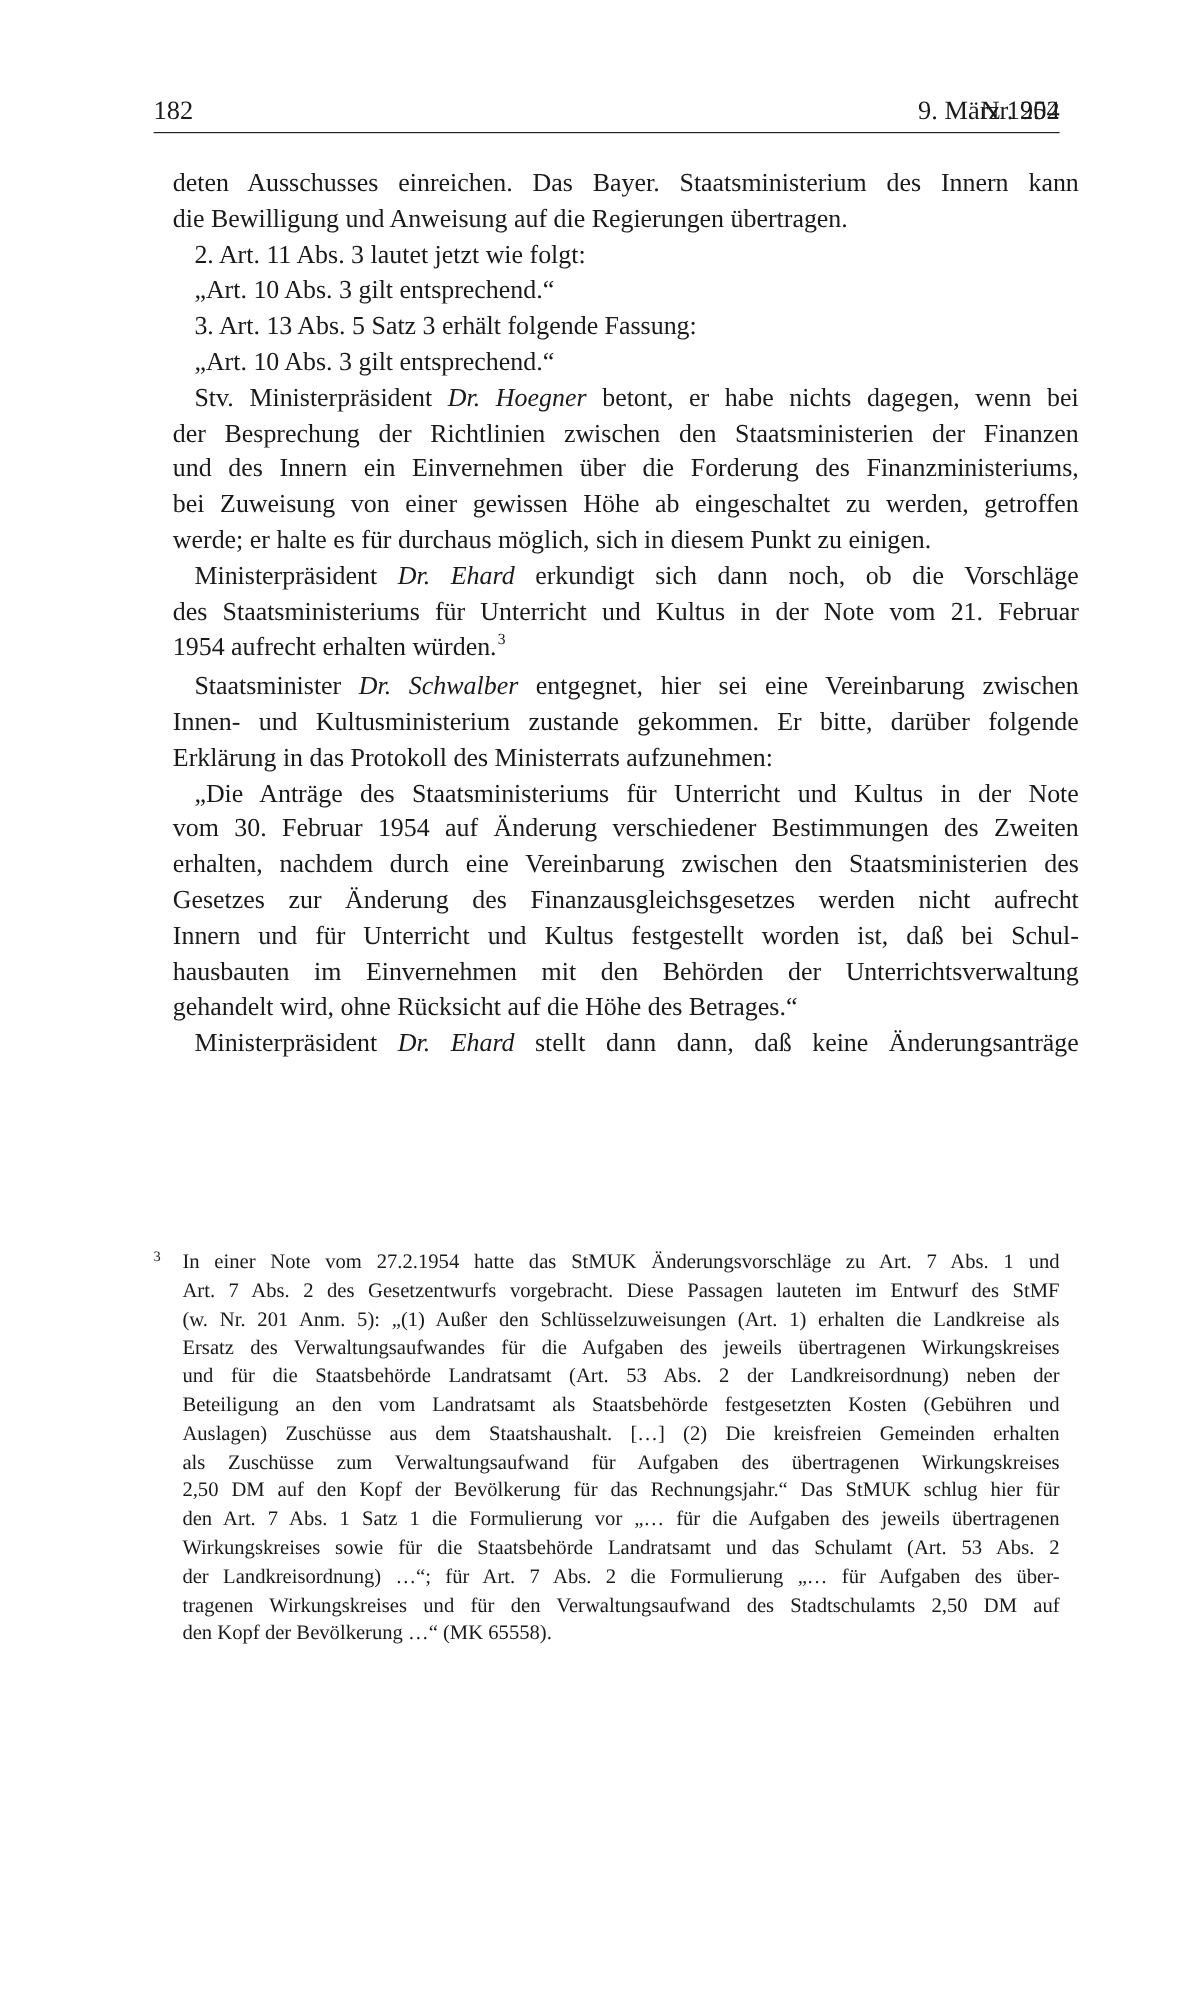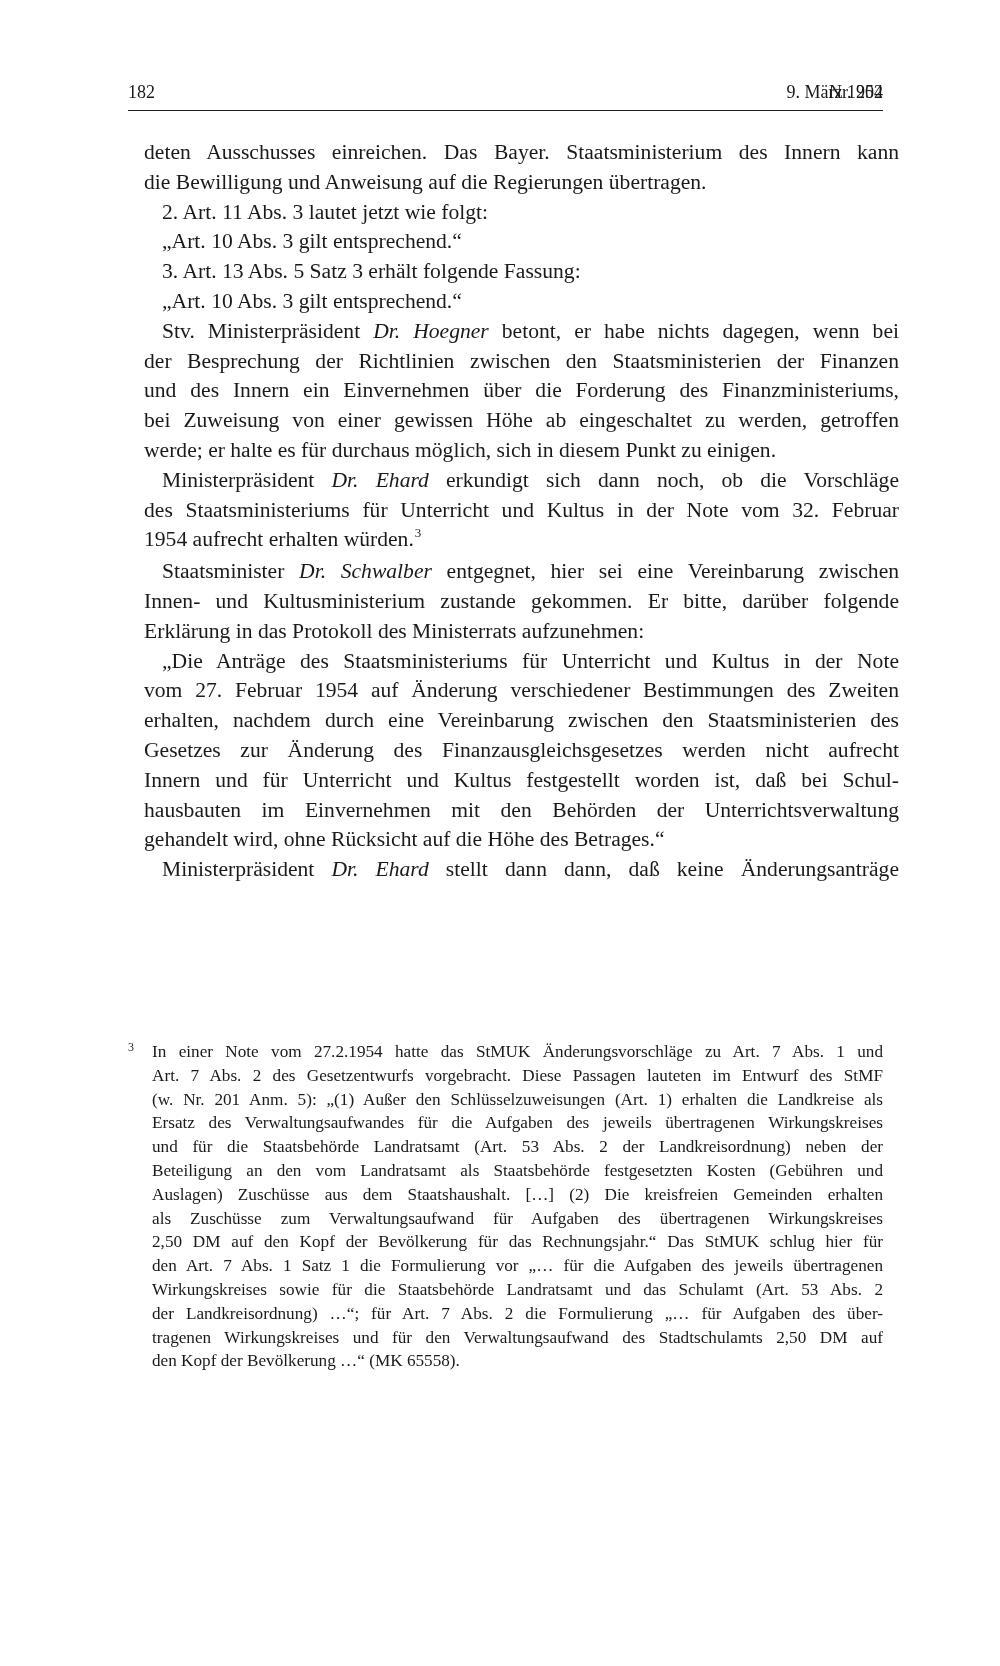--- a/index.html
+++ b/index.html
@@ -21,21 +21,21 @@
       top: 0;
       width: 755px;
     }
     .running-head {
       position: absolute;
       top: 78px;
       left: 0;
       width: 755px;
       height: 32px;
       border-bottom: 1.3px solid #222;
-      font-size: 18px;
+      font-size: 22px;
       line-height: 28px;
       text-decoration: underline;
     }
     .running-head .left { position: absolute; left: 0; top: 0; }
     .running-head .center { position: absolute; left: 0; width: 100%; text-align: right; top: 0; }
     .running-head .right { position: absolute; right: 0; top: 0; }
 
     .body-text {
       position: absolute;
       top: 138px;
@@ -123,33 +123,33 @@
     <div>
       <span class="line ind"><span>Stv. Ministerpräsident </span><em>Dr. Hoegner</em><span> betont, er habe nichts dagegen, wenn bei</span></span>
       <span class="line">der Besprechung der Richtlinien zwischen den Staatsministerien der Finanzen</span>
       <span class="line">und des Innern ein Einvernehmen über die Forderung des Finanzministeriums,</span>
       <span class="line">bei Zuweisung von einer gewissen Höhe ab eingeschaltet zu werden, getroffen</span>
       <span class="line short">werde; er halte es für durchaus möglich, sich in diesem Punkt zu einigen.</span>
     </div>
 
     <div>
       <span class="line ind"><span>Ministerpräsident </span><em>Dr. Ehard</em><span> erkundigt sich dann noch, ob die Vorschläge</span></span>
-      <span class="line">des Staatsministeriums für Unterricht und Kultus in der Note vom 32. Februar</span>
+      <span class="line">des Staatsministeriums für Unterricht und Kultus in der Note vom 21. Februar</span>
       <span class="line short"><span>1954 aufrecht erhalten würden.</span><sup class="fnref">3</sup></span>
     </div>
 
     <div>
       <span class="line ind"><span>Staatsminister </span><em>Dr. Schwalber</em><span> entgegnet, hier sei eine Vereinbarung zwischen</span></span>
       <span class="line">Innen- und Kultusministerium zustande gekommen. Er bitte, darüber folgende</span>
       <span class="line short">Erklärung in das Protokoll des Ministerrats aufzunehmen:</span>
     </div>
 
     <div>
       <span class="line ind">„Die Anträge des Staatsministeriums für Unterricht und Kultus in der Note</span>
-      <span class="line">vom 27. Februar 1954 auf Änderung verschiedener Bestimmungen des Zweiten</span>
+      <span class="line">vom 30. Februar 1954 auf Änderung verschiedener Bestimmungen des Zweiten</span>
       <span class="line">erhalten, nachdem durch eine Vereinbarung zwischen den Staatsministerien des</span>
       <span class="line">Gesetzes zur Änderung des Finanzausgleichsgesetzes werden nicht aufrecht</span>
       <span class="line">Innern und für Unterricht und Kultus festgestellt worden ist, daß bei Schul-</span>
       <span class="line">hausbauten im Einvernehmen mit den Behörden der Unterrichtsverwaltung</span>
       <span class="line short">gehandelt wird, ohne Rücksicht auf die Höhe des Betrages.“</span>
     </div>
 
     <div>
       <span class="line ind"><span>Ministerpräsident </span><em>Dr. Ehard</em><span> stellt dann dann, daß keine Änderungsanträge</span></span>
     </div>

